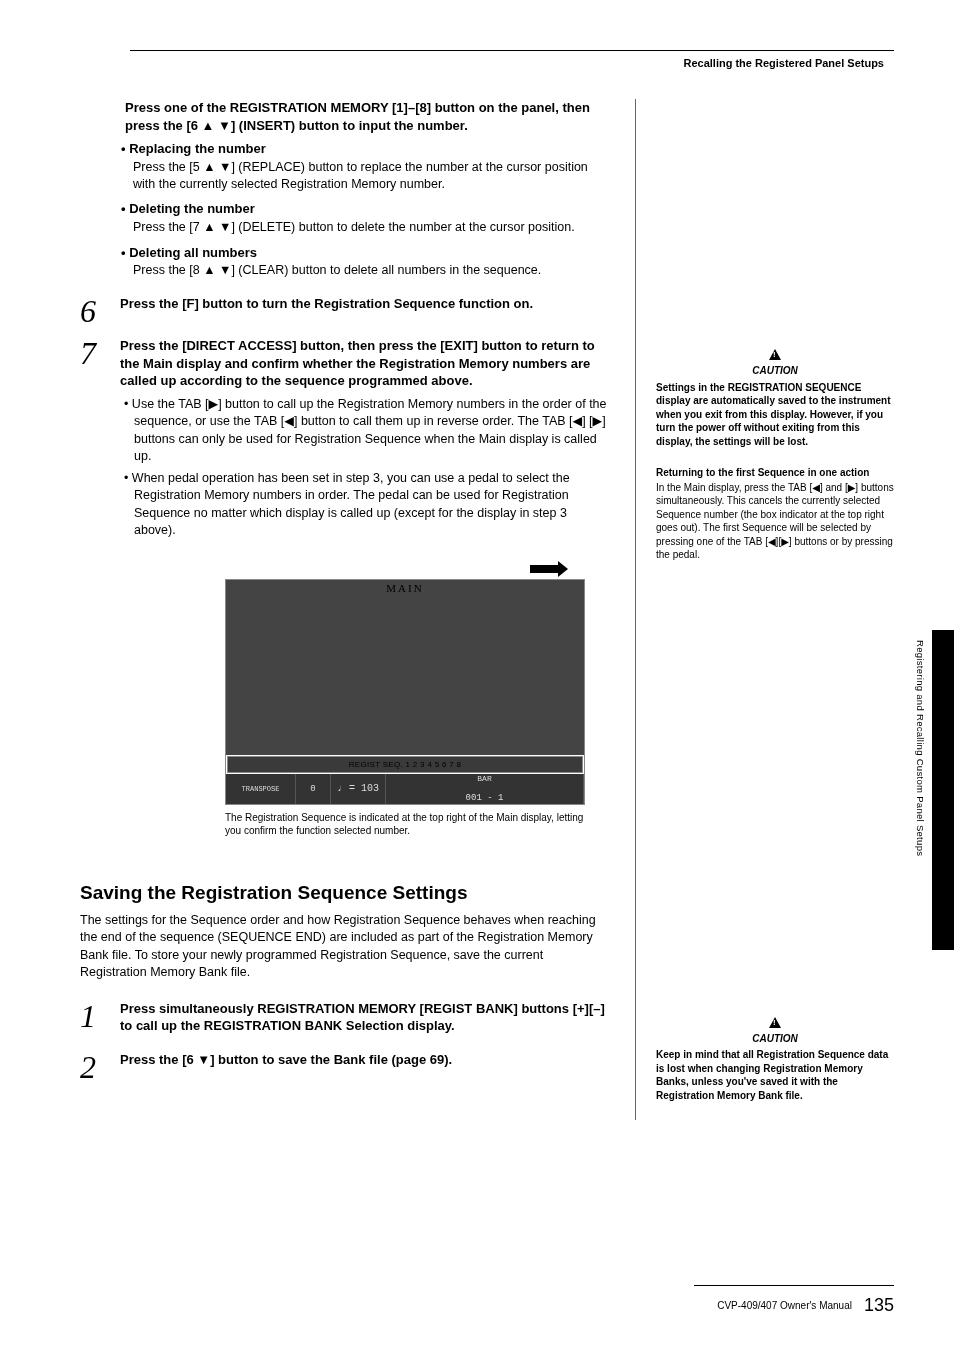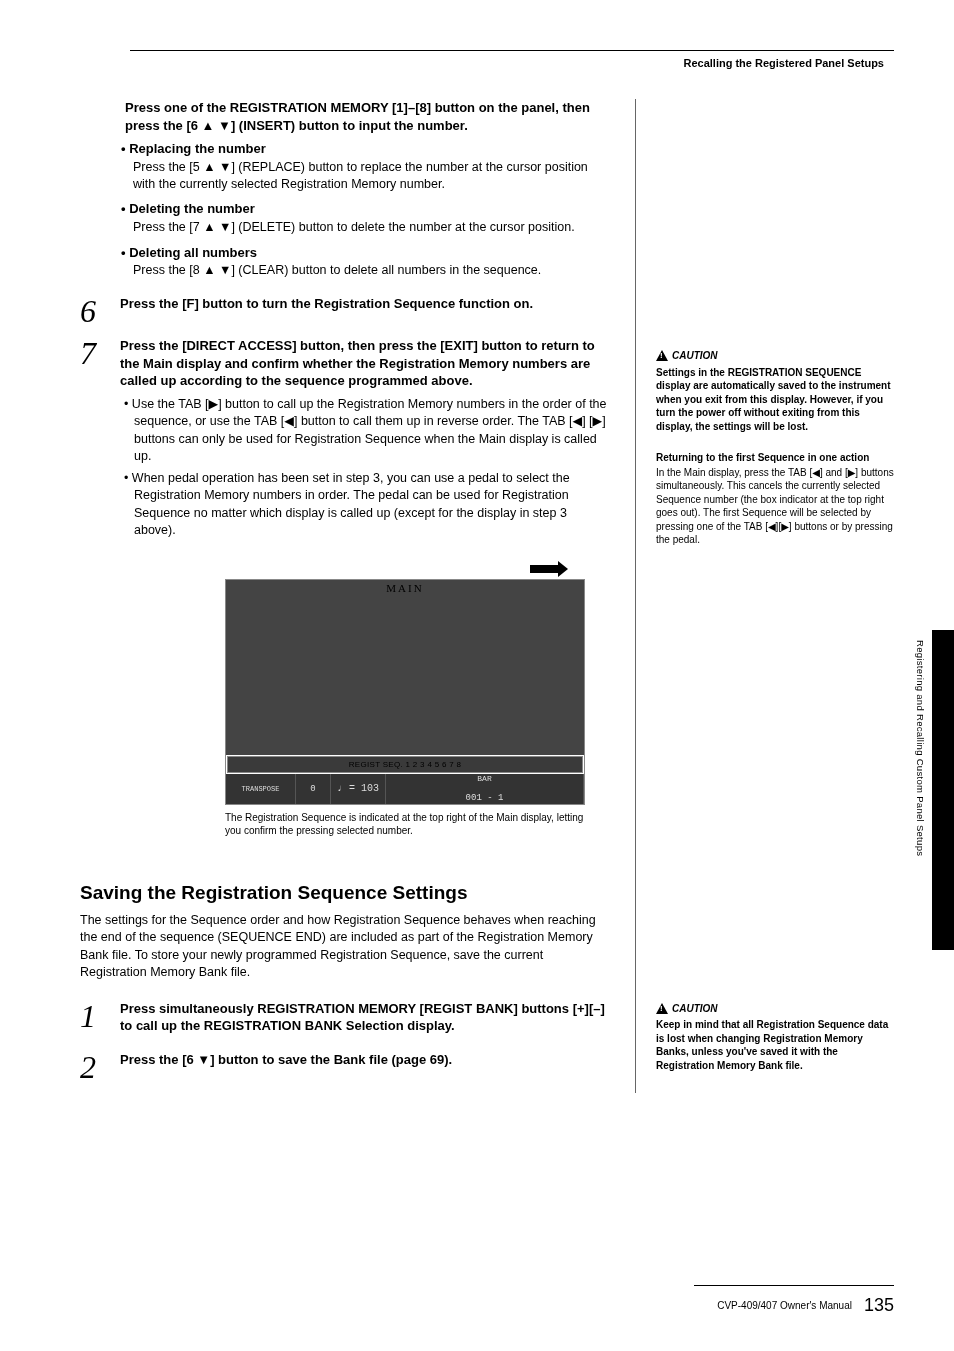--- a/index.html
+++ b/index.html
@@ -158,20 +158,21 @@
       line-height: 1.4;
       margin-bottom: 18px;
       margin-left: -45px;
     }
     .caution-block { margin-bottom: 18px; }
     .caution-header {
       display: flex;
       align-items: center;
       gap: 4px;
       margin-bottom: 3px;
+      flex-direction: column;
     }
     .caution-icon {
       width: 0; height: 0;
       border-left: 6px solid transparent;
       border-right: 6px solid transparent;
       border-bottom: 11px solid #000;
       position: relative;
     }
     .caution-icon::after {
       content: "!";
@@ -293,21 +294,21 @@
                 <div style="font-size:7px;">TRANSPOSE</div>
               </div>
               <div class="lcd-cell" style="flex:0 0 35px;">0</div>
               <div class="lcd-cell lcd-tempo">♩ = 103</div>
               <div class="lcd-cell" style="flex:1; flex-direction: column; gap: 10px;">
                 <span style="font-size:8px;">BAR</span>
                 <span>001 - 1</span>
               </div>
             </div>
           </div>
-          <div class="caption">The Registration Sequence is indicated at the top right of the Main display, letting you confirm the pressing selected number.</div>
+          <div class="caption">The Registration Sequence is indicated at the top right of the Main display, letting you confirm the function selected number.</div>
         </div>
       </div>
 
       <div class="section-title">Saving the Registration Sequence Settings</div>
       <div class="section-para">The settings for the Sequence order and how Registration Sequence behaves when reaching the end of the sequence (SEQUENCE END) are included as part of the Registration Memory Bank file. To store your newly programmed Registration Sequence, save the current Registration Memory Bank file.</div>
 
       <div class="step-row">
         <div class="step-num">1</div>
         <div class="step-body">
           <div class="bold-para">Press simultaneously REGISTRATION MEMORY [REGIST BANK] buttons [+][–] to call up the REGISTRATION BANK Selection display.</div>

